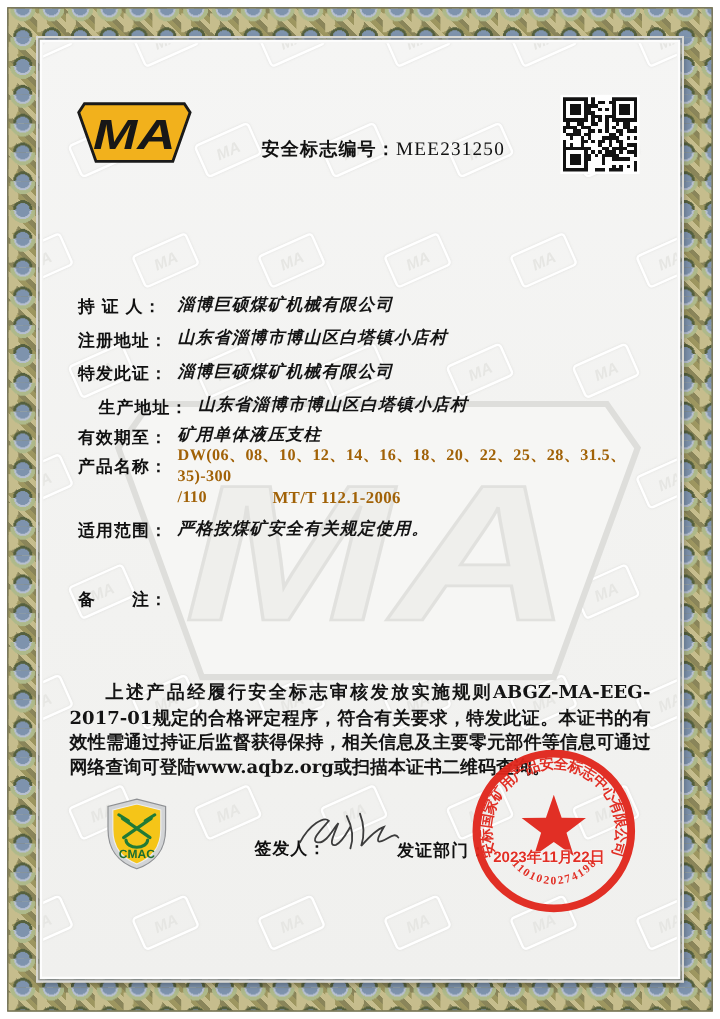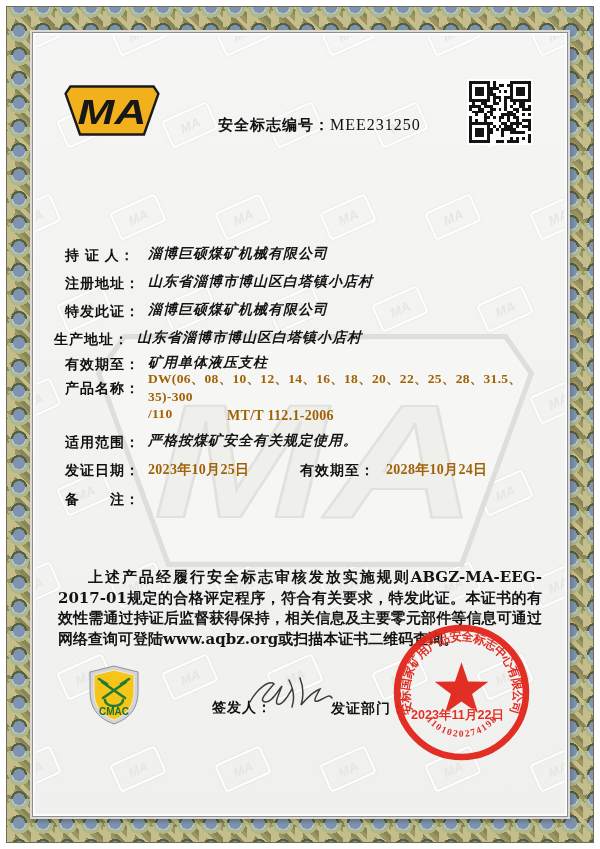--- a/index.html
+++ b/index.html
@@ -461,47 +461,41 @@
     <span class="kai" style="position:absolute;left:83px;top:-1px;white-space:nowrap;">淄博巨硕煤矿机械有限公司</span>
   </div>
   <div class="abs" style="left:65px;top:274px;">
     <span class="lbl">注册地址：</span>
     <span class="kai" style="position:absolute;left:83px;top:-1px;white-space:nowrap;">山东省淄博市博山区白塔镇小店村</span>
   </div>
   <div class="abs" style="left:65px;top:302px;">
     <span class="lbl">特发此证：</span>
     <span class="kai" style="position:absolute;left:83px;top:-1px;white-space:nowrap;">淄博巨硕煤矿机械有限公司</span>
   </div>
-  <div class="abs" style="left:54px;top:330px;">
+  <div class="abs" style="left:82px;top:330px;">
     <span class="lbl">生产地址：</span>
     <span class="kai" style="position:absolute;left:83px;top:-1px;white-space:nowrap;">山东省淄博市博山区白塔镇小店村</span>
   </div>
   <div class="abs" style="left:65px;top:355px;">
     <span class="lbl">有效期至：</span>
     <span class="kai" style="position:absolute;left:83px;top:-1px;white-space:nowrap;">矿用单体液压支柱</span>
   </div>
   <div class="abs" style="left:65px;top:379px;">
     <span class="lbl">产品名称：</span>
     <span class="tech spec-val" style="position:absolute;left:83px;top:-9px;">DW(06、08、10、12、14、16、18、20、22、25、28、31.5、35)-300
 /110</span>
   </div>
   <div class="abs" style="left:65px;top:408px;">
     <span class="tech" style="position:absolute;left:162px;top:0;white-space:nowrap;font-size:14px;text-align:right;">MT/T 112.1-2006</span>
   </div>
   <div class="abs" style="left:65px;top:433px;">
     <span class="lbl">适用范围：</span>
     <span class="kai" style="position:absolute;left:83px;top:-1px;white-space:nowrap;">严格按煤矿安全有关规定使用。</span>
   </div>
 
-  <div class="abs" style="left:65px;top:461px;width:500px;">
-    <span class="lbl">发证日期：</span>
-    <span class="tech" style="position:absolute;left:83px;top:0;font-size:14px;">2023年10月25日</span>
-    <span class="lbl" style="position:absolute;left:235px;top:0;">有效期至：</span>
-    <span class="tech" style="position:absolute;left:321px;top:0;font-size:14px;">2028年10月24日</span>
-  </div>
 
   <div class="abs" style="left:65px;top:490px;">
     <span class="lbl">备　　注：</span>
   </div>
 
   <p class="statement">上述产品经履行安全标志审核发放实施规则ABGZ-MA-EEG-2017-01规定的合格评定程序，符合有关要求，特发此证。本证书的有效性需通过持证后监督获得保持，相关信息及主要零元部件等信息可通过网络查询可登陆www.aqbz.org或扫描本证书二维码查询。</p>
 
   <svg class="cmac" viewBox="0 0 52 60">
     <path d="M26,1 L50,7 L50,26 C50,45 40,54 26,59 C12,54 2,45 2,26 L2,7 Z" fill="#d2d4d6" stroke="#8e9093" stroke-width="1"></path>
     <path d="M26,5 L46,10 L46,26 C46,42 38,50 26,55 C14,50 6,42 6,26 L6,10 Z" fill="#f5c518" stroke="#ececec" stroke-width="1"></path>

